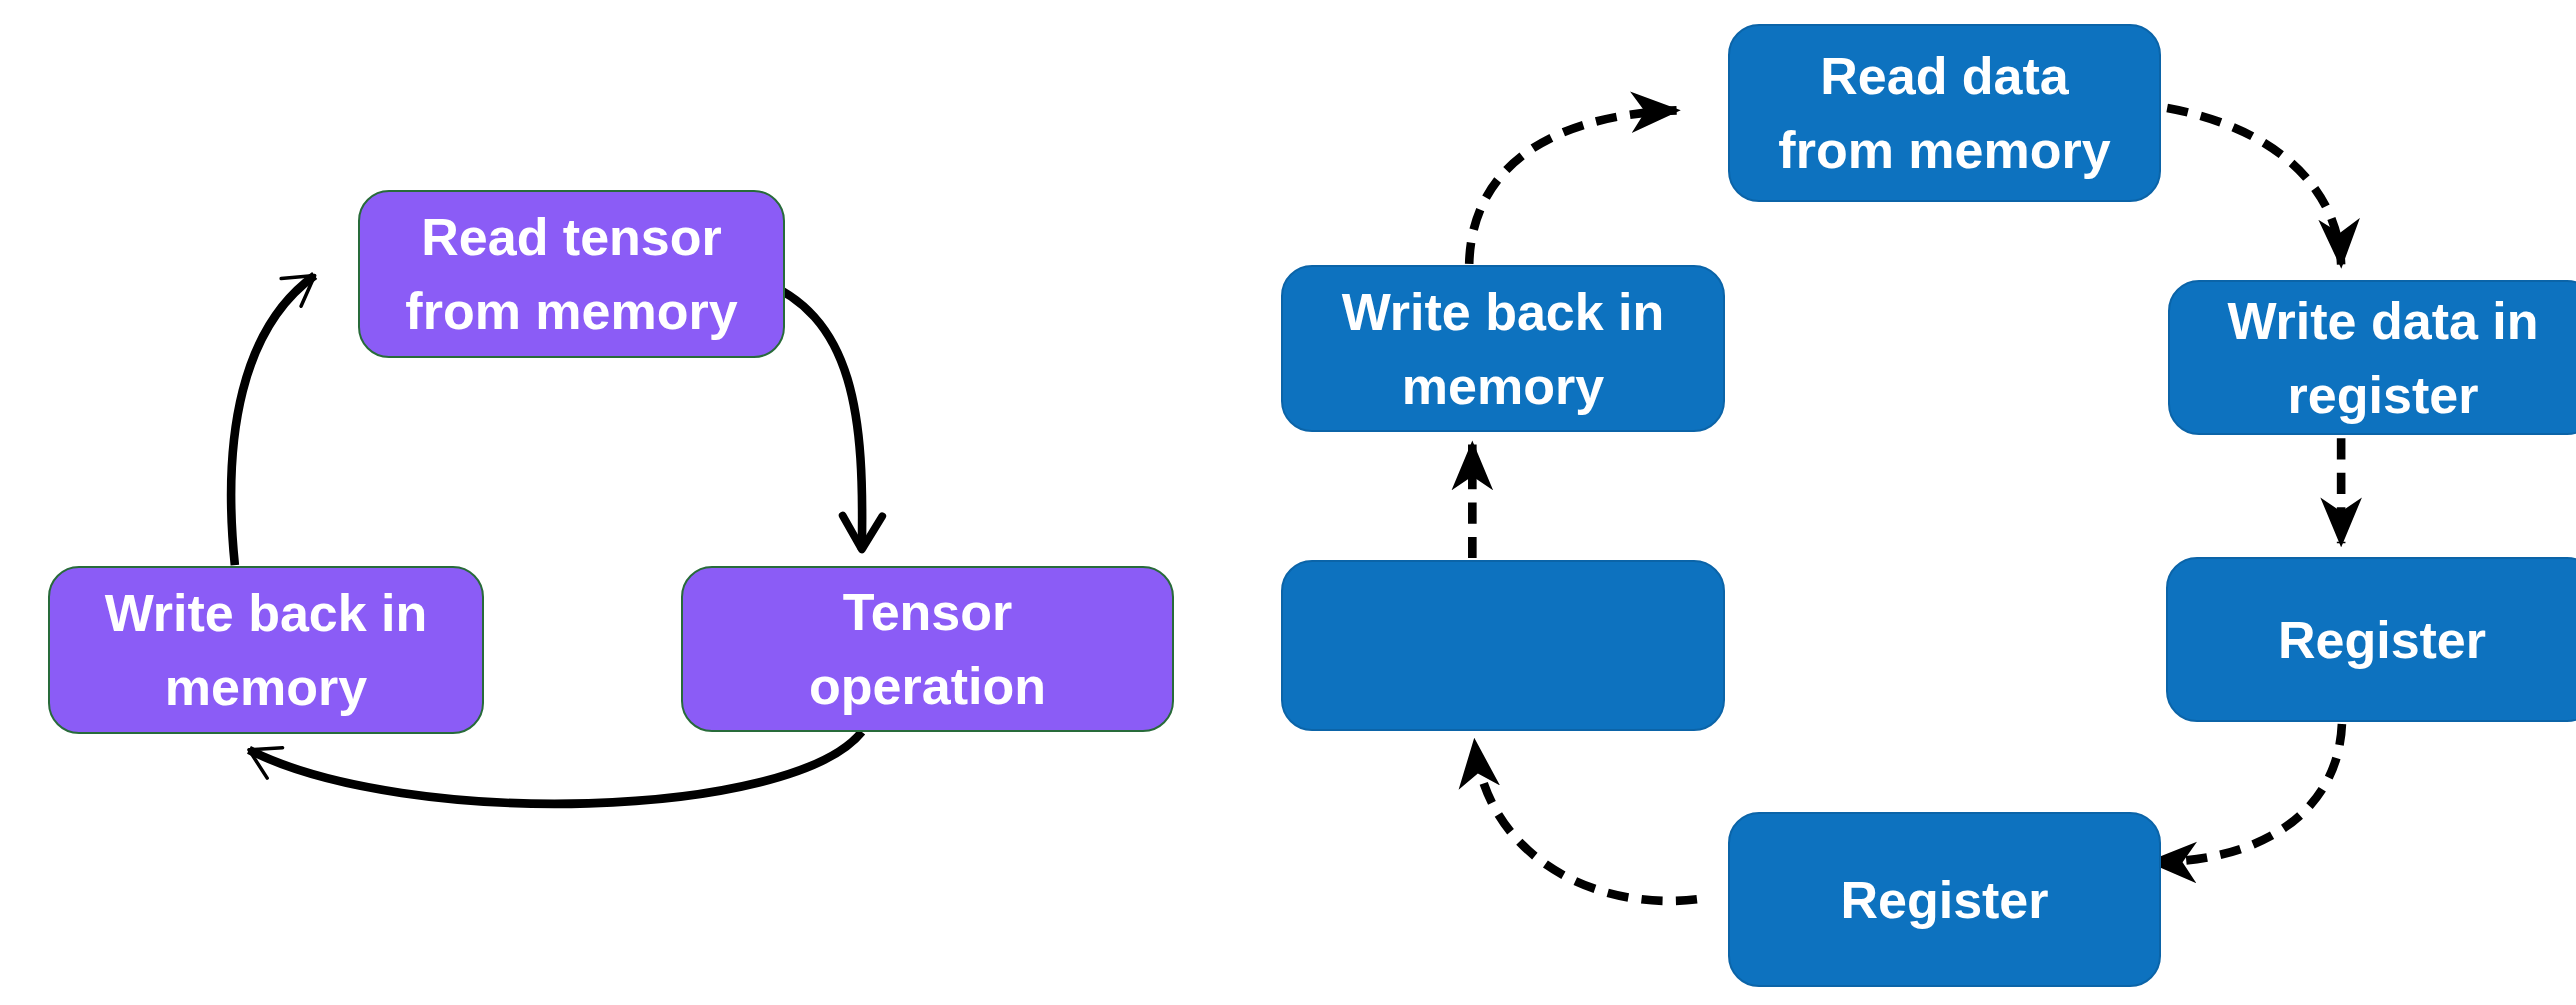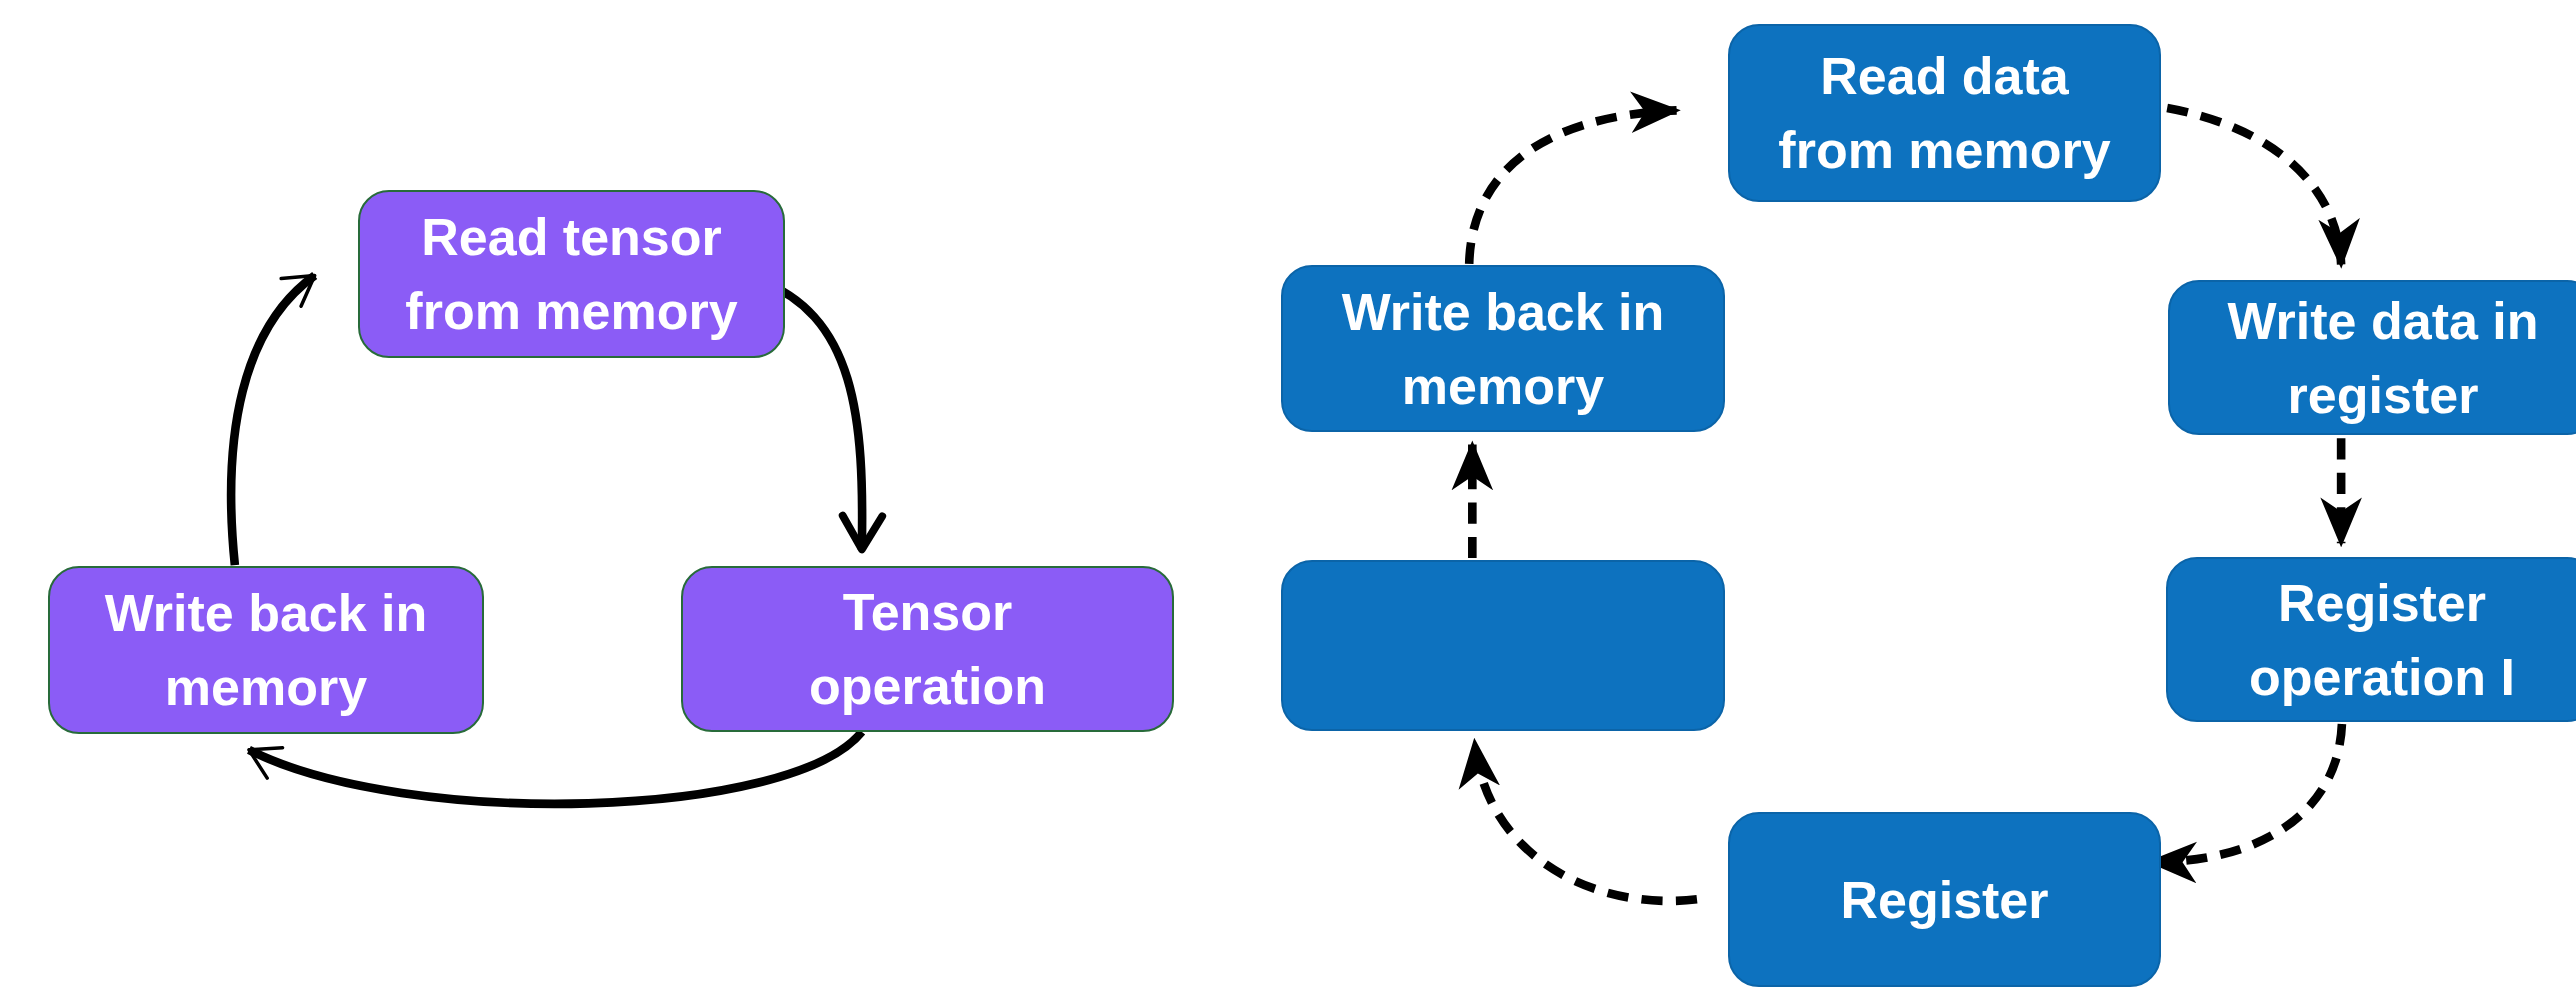--- a/index.html
+++ b/index.html
@@ -100,20 +100,19 @@
     <span>Write back in</span>
     <span>memory</span>
   </div>
   <div class="node blue n-write-reg">
     <span>Write data in</span>
     <span>register</span>
   </div>
   <div class="node blue n-empty"></div>
   <div class="node blue n-reg-op-1">
     <span>Register</span>
-    <span>operation I</span>
   </div>
   <div class="node blue n-reg-op-2">
     <span>Register</span>
   </div>
 
 </div>
 
 
 </body></html>

